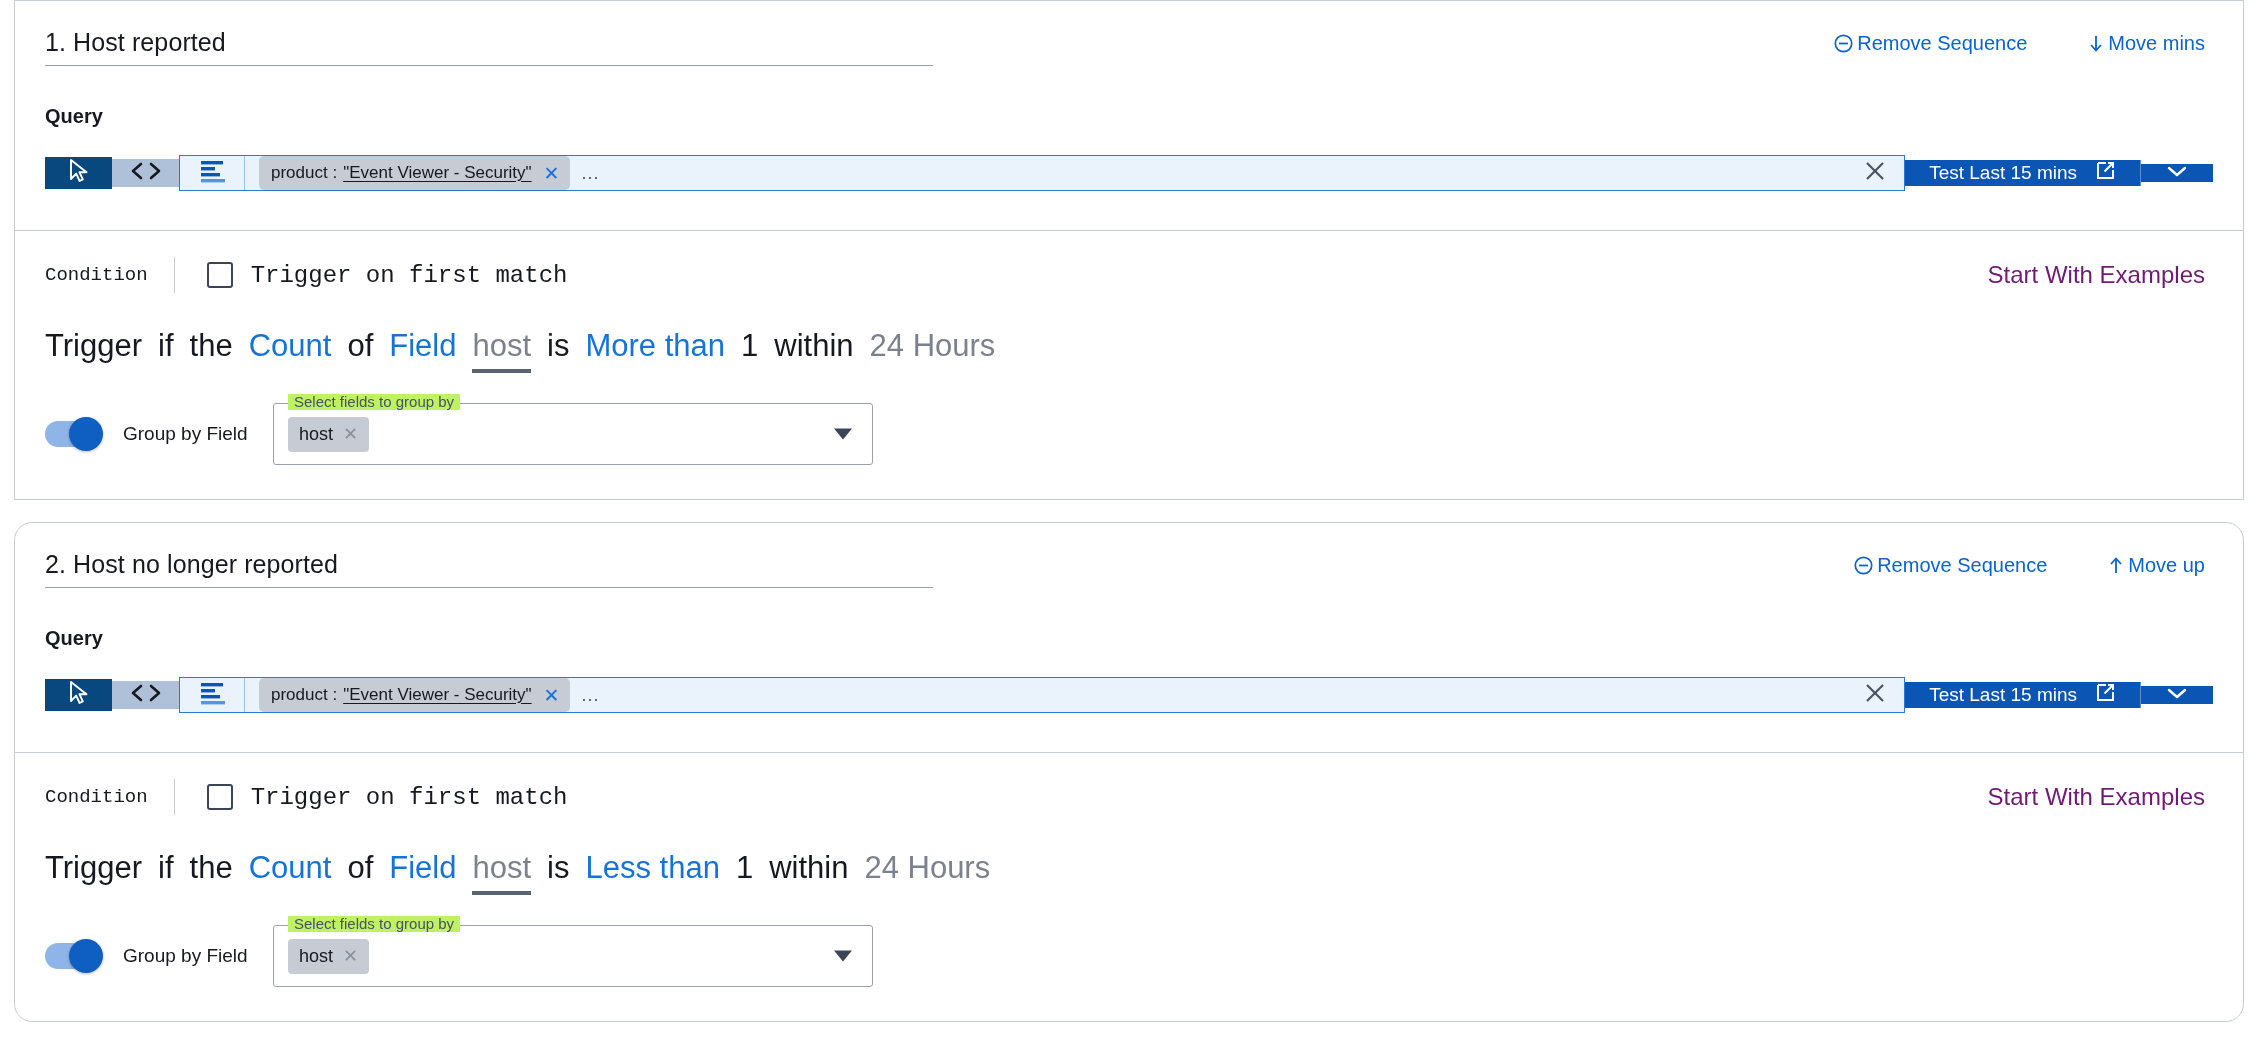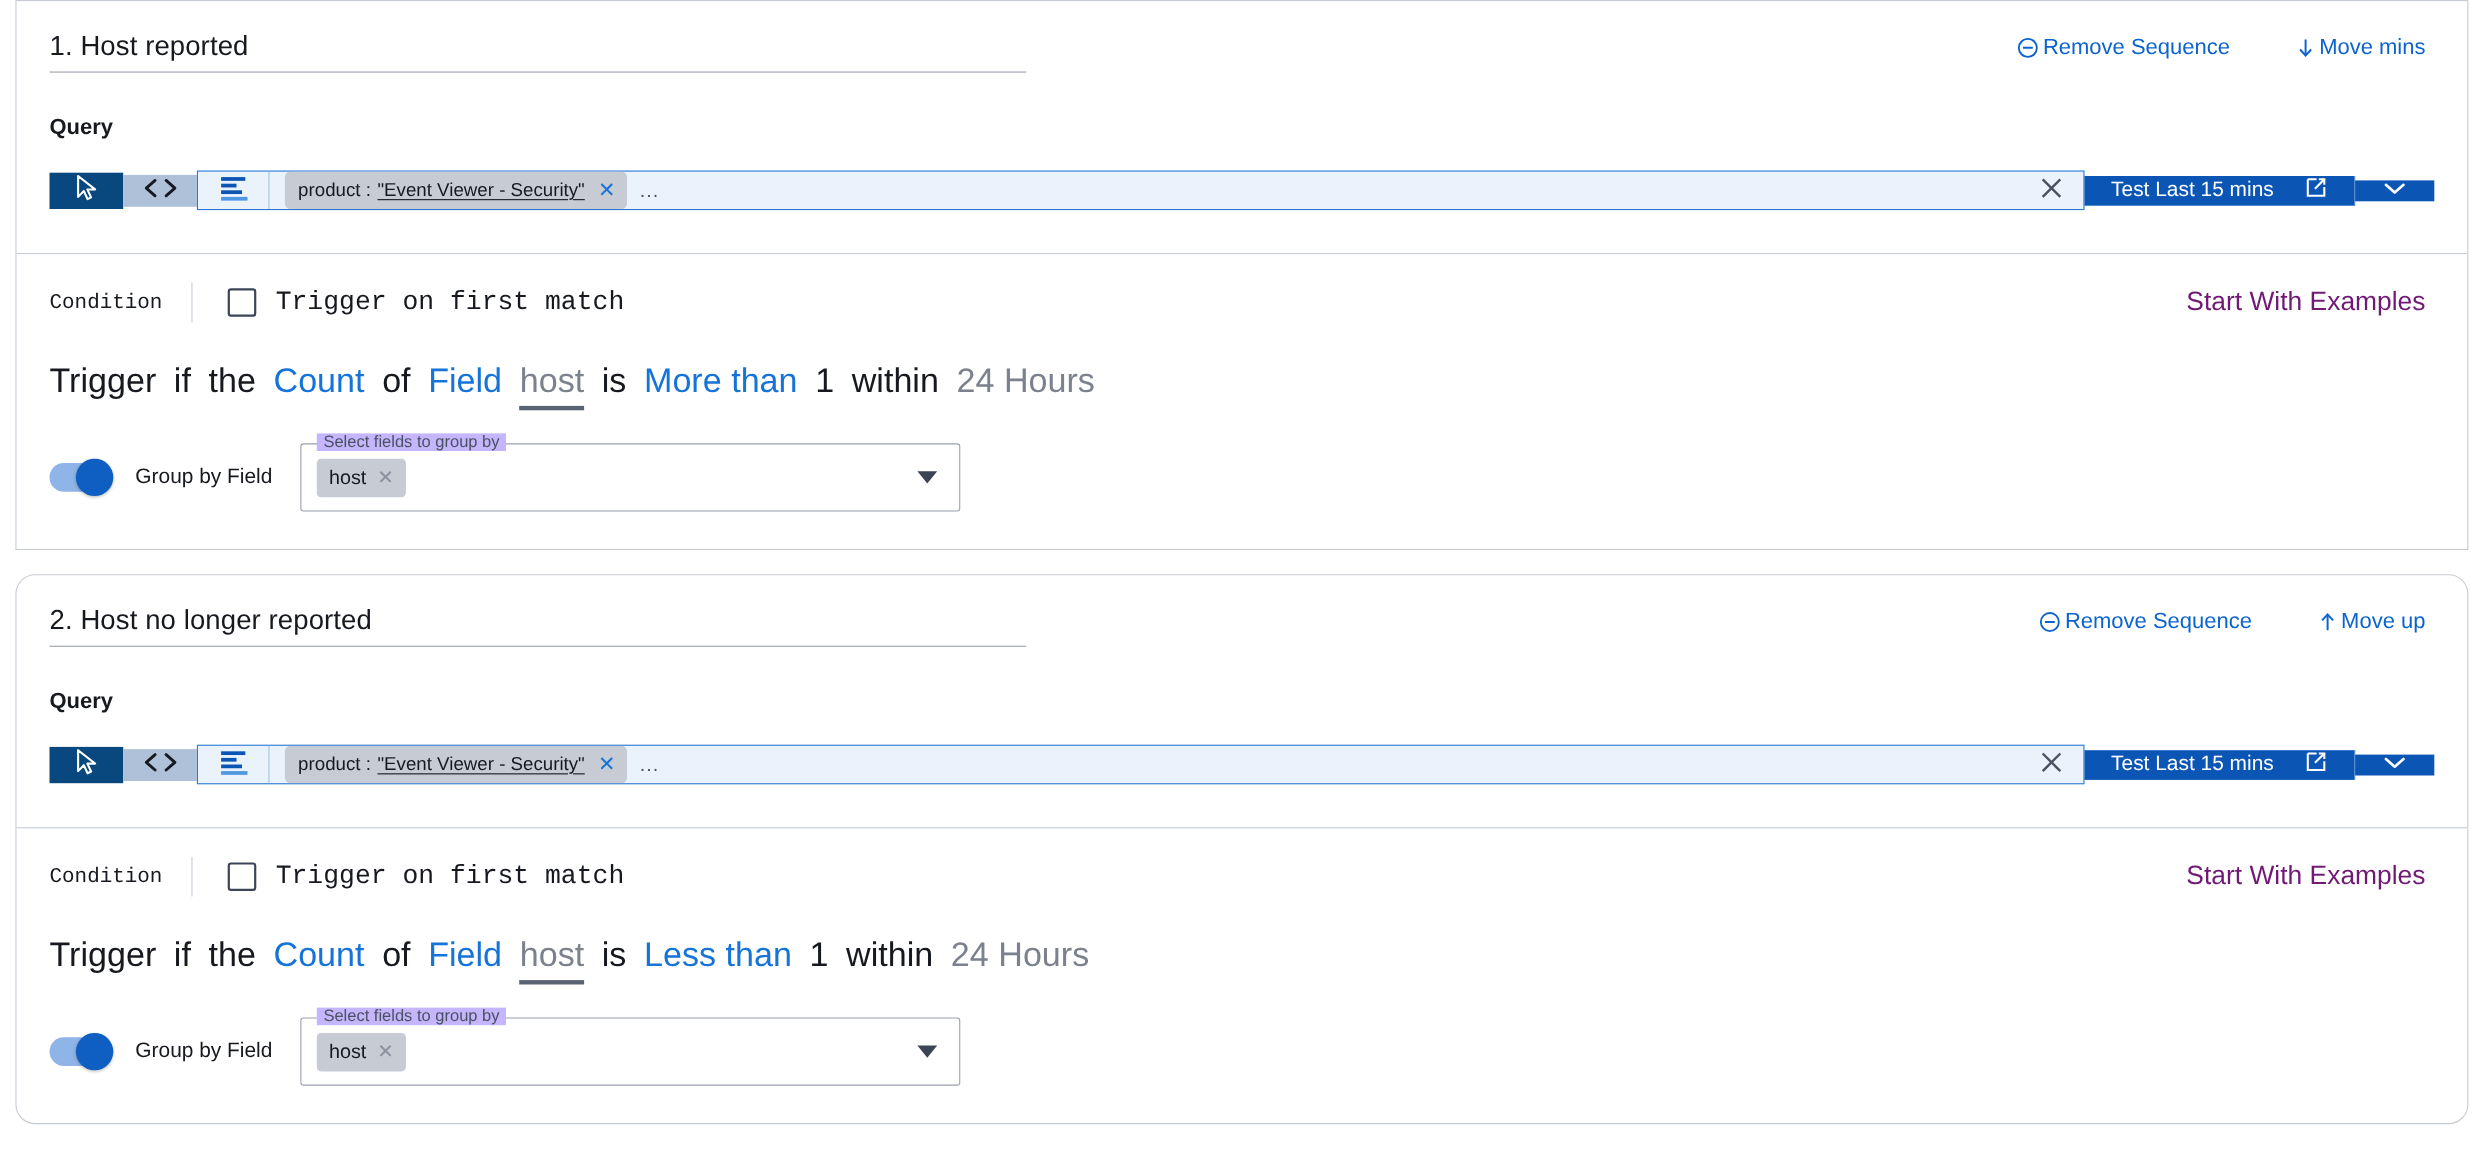--- a/index.html
+++ b/index.html
@@ -165,21 +165,21 @@
     cursor: pointer;
     flex: 0 0 58px;
   }
 
   .test-btn {
     background: #0b55b5;
     color: #ffffff;
     display: flex;
     align-items: center;
     justify-content: center;
-    gap: 28px;
+    gap: 18px;
     font-size: 19px;
     padding: 0 24px;
     cursor: pointer;
     white-space: nowrap;
     border-right: 1px solid #5a8ed0;
   }
   .test-caret {
     background: #0b55b5;
     width: 72px;
     display: flex;
@@ -298,21 +298,21 @@
     background: #ffffff;
     display: flex;
     align-items: center;
     padding: 0 14px;
     cursor: pointer;
   }
   .field-legend {
     position: absolute;
     top: -10px;
     left: 14px;
-    background: #c4b5fd;
+    background: #bef264;
     padding: 0 6px;
     font-size: 15px;
     line-height: 16px;
     color: #4a5161;
     white-space: nowrap;
   }
   .field-chip {
     background: #c6cbd4;
     border-radius: 4px;
     padding: 7px 11px;

